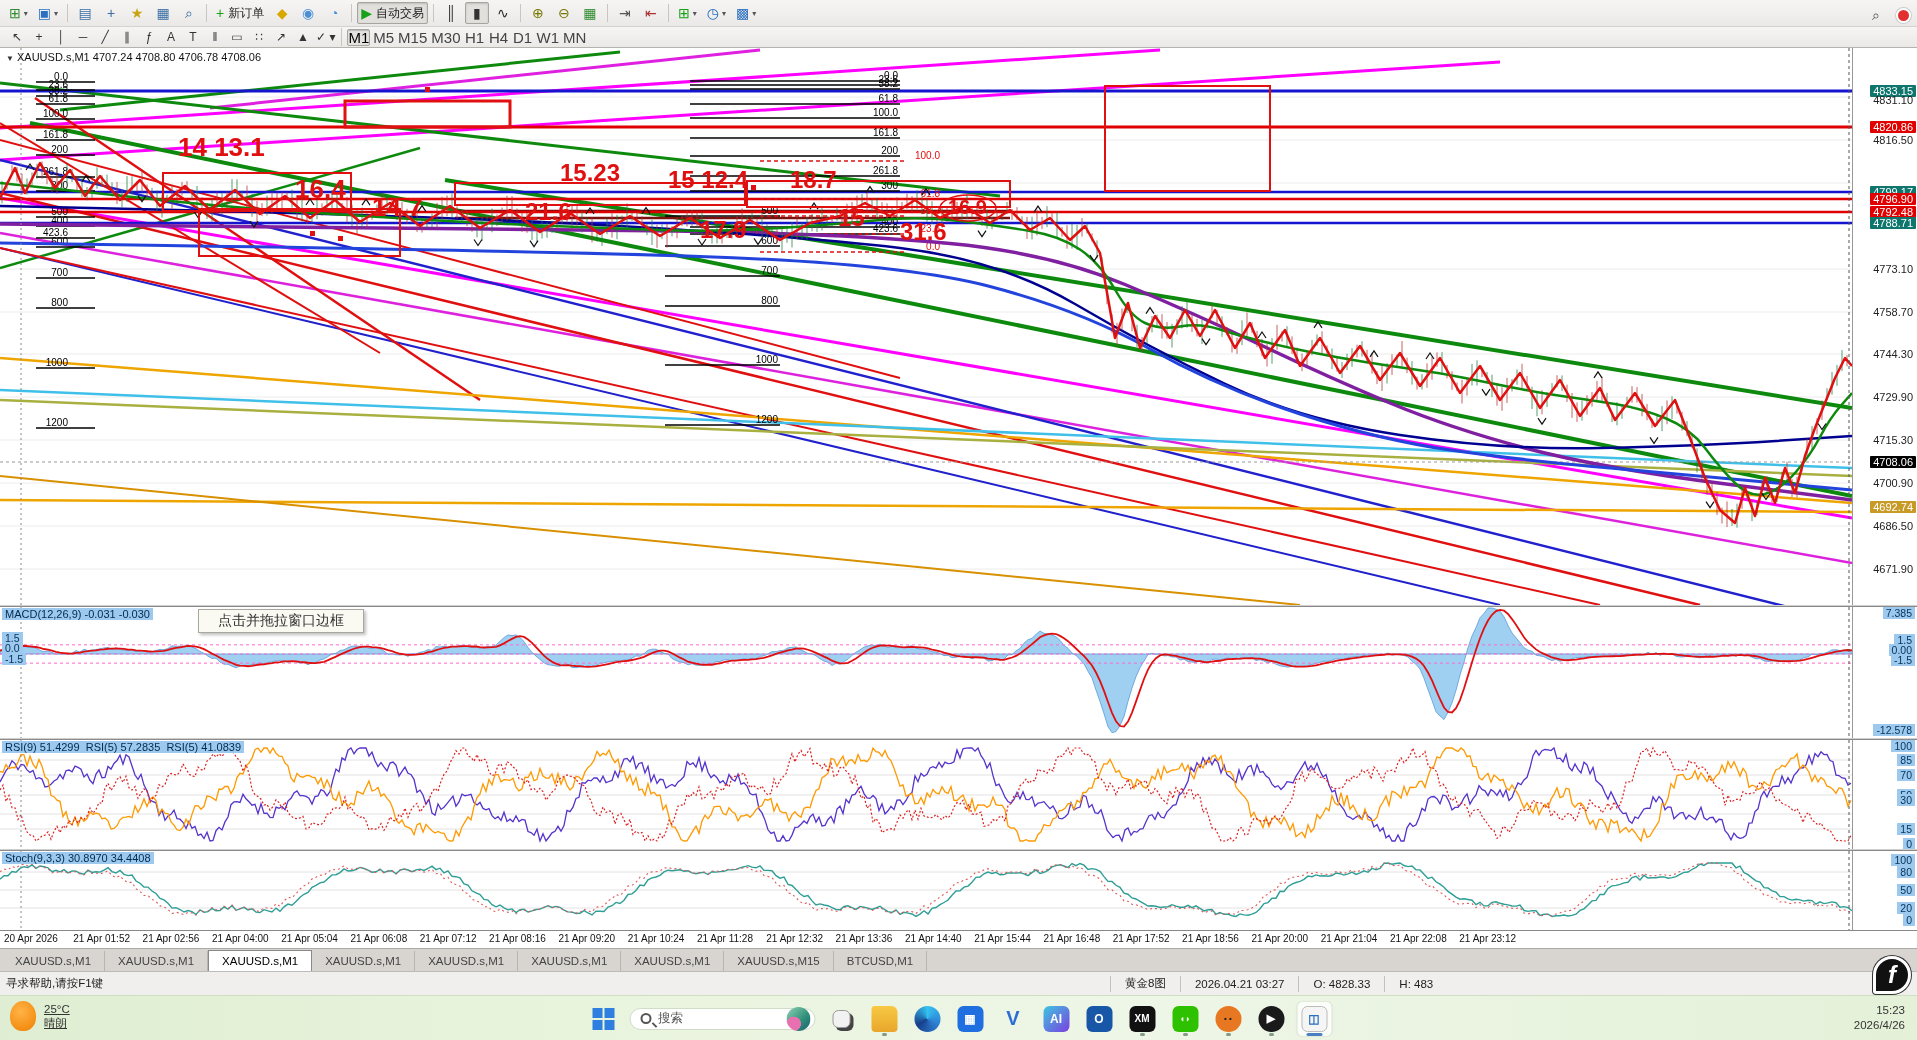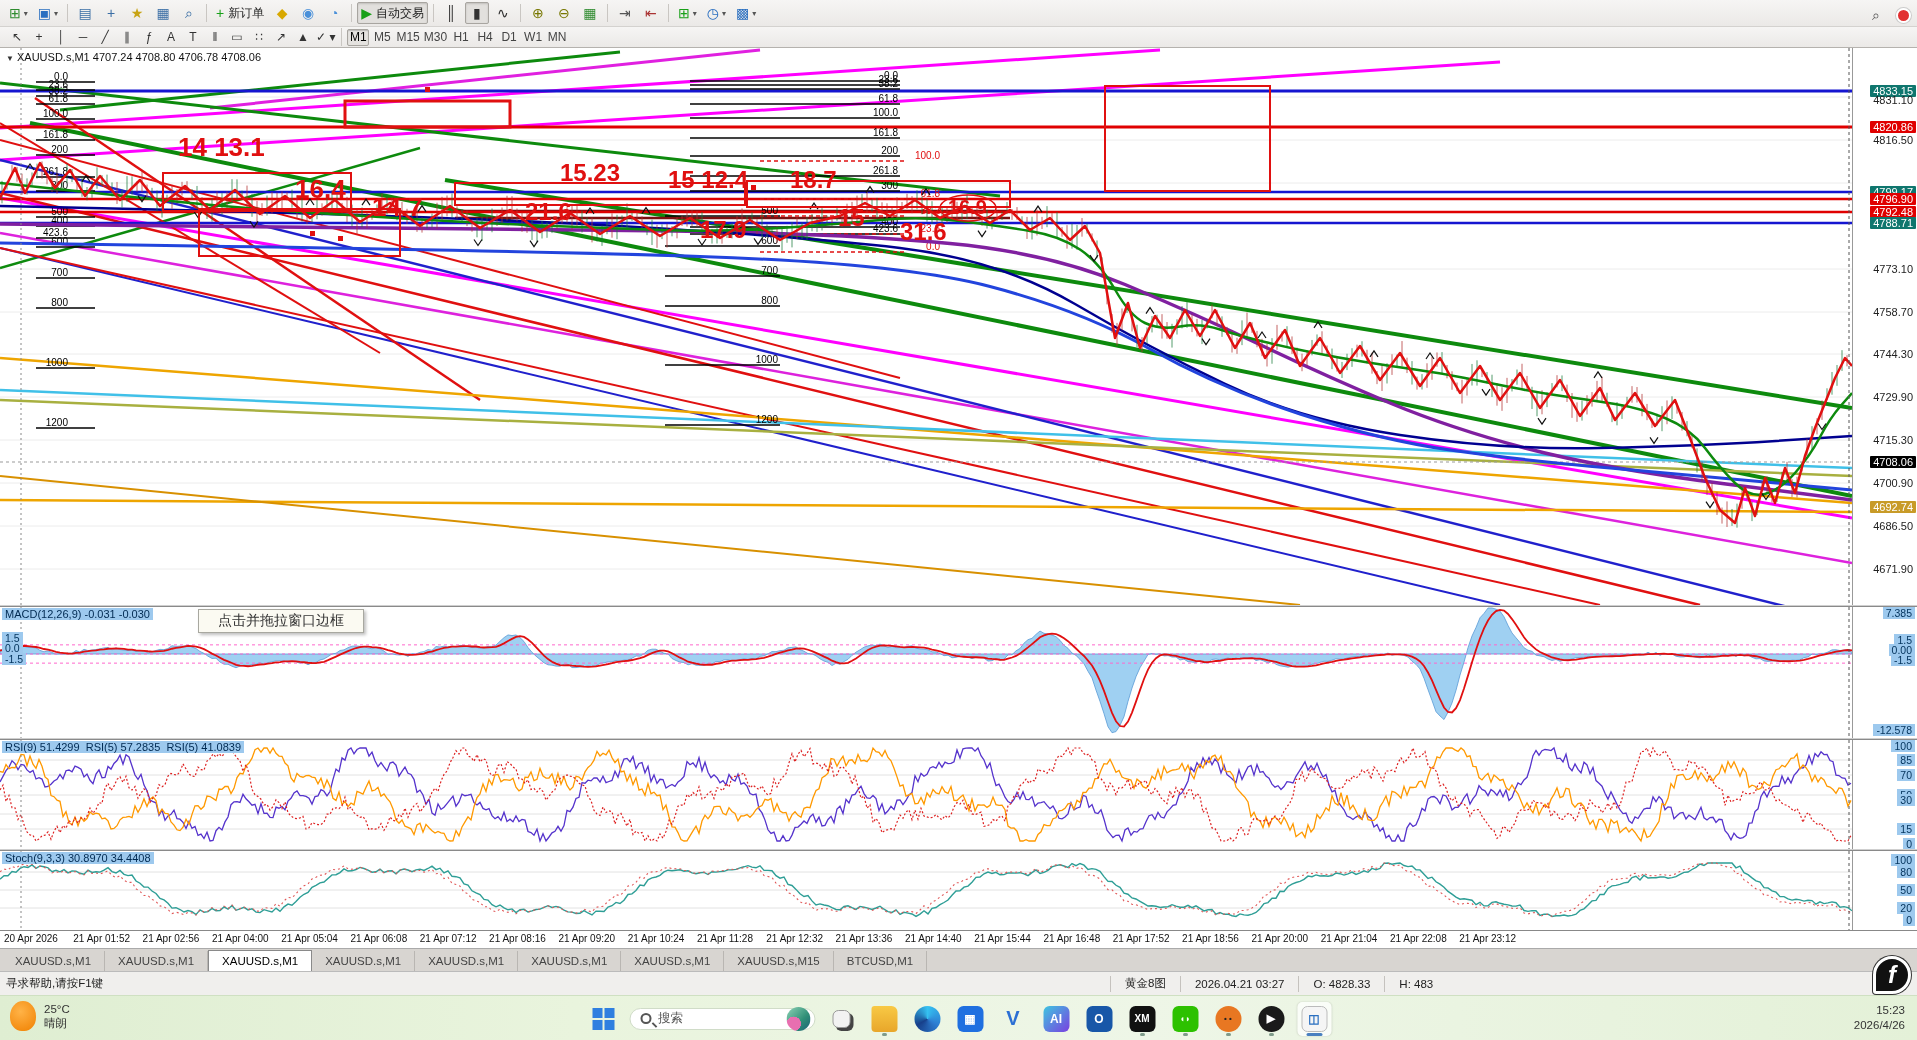--- a/index.html
+++ b/index.html
@@ -8,21 +8,21 @@
 
   
   #tb1 { position:absolute; left:0; top:0; width:1917px; height:27px; background:linear-gradient(#f6f5f4,#ebe9e7); border-bottom:1px solid #d4d2cf; display:flex; align-items:center; padding:0 4px; }
   #tb2 { position:absolute; left:0; top:27px; width:1917px; height:21px; background:linear-gradient(#f6f5f4,#ebe9e7); border-bottom:1px solid #b5b2ae; display:flex; align-items:center; padding:0 6px; }
   .tbtn { height:22px; min-width:24px; display:inline-flex; align-items:center; justify-content:center; margin:0 1px; border:1px solid transparent; border-radius:2px; font-size:14px; cursor:default; padding:0 3px; }
   .tbtn.pressed { border-color:#a8a5a0; background:#e2e0dd; box-shadow:inset 0 1px 2px rgba(0,0,0,.15); }
   .tbtn .lbl { font-size:12px; color:#222; margin-left:4px; }
   .tbtn .drop { font-size:8px; color:#555; margin-left:3px; }
   .tsep { width:1px; height:18px; background:#c9c6c2; margin:0 4px; }
   .tool { height:18px; min-width:20px; display:inline-flex; align-items:center; justify-content:center; font-size:12px; color:#333; margin:0 1px; border:1px solid transparent; border-radius:2px; }
-  .tf { height:17px; min-width:22px; display:inline-flex; align-items:center; justify-content:center; font-size:12px; color:#444; margin:0 1px; border:1px solid transparent; border-radius:2px; }
+  .tf { height:17px; min-width:22px; display:inline-flex; align-items:center; justify-content:center; font-size:15px; color:#444; margin:0 1px; border:1px solid transparent; border-radius:2px; }
   .tf.active { background:#e4e2df; border-color:#a8a5a0; box-shadow:inset 0 1px 1px rgba(0,0,0,.18); color:#000; }
   #tb1-right { position:absolute; right:6px; top:4px; display:flex; align-items:center; gap:7px; }
   #notif-badge { width:15px; height:15px; border-radius:50%; background:#e23030; border:2px solid #fff; box-shadow:0 0 0 1px #ccc; }
 
   
   .pane { position:absolute; left:0; width:1917px; background:#fff; }
   .pane svg { position:absolute; left:0; top:0; }
   .axis-gutter { position:absolute; left:1852px; top:0; width:65px; height:100%; background:#fff; border-left:1px solid #999; }
   .axlbl { position:absolute; right:4px; transform:translateY(-50%); font-size:11px; color:#222; white-space:nowrap; }
   .axlbl.badge { right:1px; color:#fff; padding:0 3px; border-radius:1px; }
@@ -54,21 +54,21 @@
 
   
   #watermark { position:absolute; right:6px; top:956px; z-index:40; display:flex; align-items:center; gap:6px; pointer-events:none; }
   #wm-logo { width:38px; height:38px; border-radius:50% 50% 50% 8%; background:#111; color:#fff; display:flex; align-items:center; justify-content:center; font-size:24px; font-weight:bold; font-style:italic; border:3px solid #fff; box-shadow:0 0 0 1px #333; }
   #wm-text { font-size:36px; font-weight:bold; letter-spacing:3px; color:#fff; text-shadow:-2px -2px 0 #222, 2px -2px 0 #222, -2px 2px 0 #222, 2px 2px 0 #222, 0 0 4px #000; white-space:nowrap; }
 
   
   #taskbar { position:absolute; left:0; top:995px; width:1917px; height:45px; background:linear-gradient(90deg,#dfeed2,#e9f4dd 30%,#eef6e7 60%,#e4f1d8); border-top:1px solid #cfe0c2; }
   #weather { position:absolute; left:10px; top:5px; display:flex; align-items:center; gap:8px; }
   #weather-icon { width:26px; height:30px; border-radius:50% 50% 45% 45%; background:radial-gradient(circle at 40% 35%,#ffb347,#f08000); }
-  .wtxt { font-size:11.5px; color:#333; line-height:1.25; }
+  .wtxt { font-size:11.5px; color:#333; line-height:1.25;text-decoration:underline; }
   #tb-center { position:absolute; left:50%; top:0; height:45px; transform:translateX(-50%); display:flex; align-items:center; gap:9px; }
   .app { position:relative; width:34px; height:34px; border-radius:5px; display:flex; align-items:center; justify-content:center; }
   .app .dot { position:absolute; bottom:0px; left:50%; transform:translateX(-50%); width:5px; height:3px; border-radius:2px; background:#7f9b8a; }
   .app.active { background:rgba(255,255,255,.75); box-shadow:0 0 2px rgba(0,0,0,.15); }
   .app.active .dot { width:16px; background:#4a80c0; }
   .winlogo { display:grid; grid-template-columns:10px 10px; grid-template-rows:10px 10px; gap:2px; }
   .winlogo span { background:#2f7fe0; }
   #search-pill { width:186px; height:22px; border-radius:15px; background:#fff; border:1px solid #d0dcc8; display:flex; align-items:center; padding:0 4px 0 10px; gap:7px; }
   #search-mag { width:11px; height:11px; border:2px solid #555; border-radius:50%; position:relative; flex:none; }
   #search-mag::after { content:""; position:absolute; left:9px; top:9px; width:6px; height:2px; background:#555; transform:rotate(45deg); }

